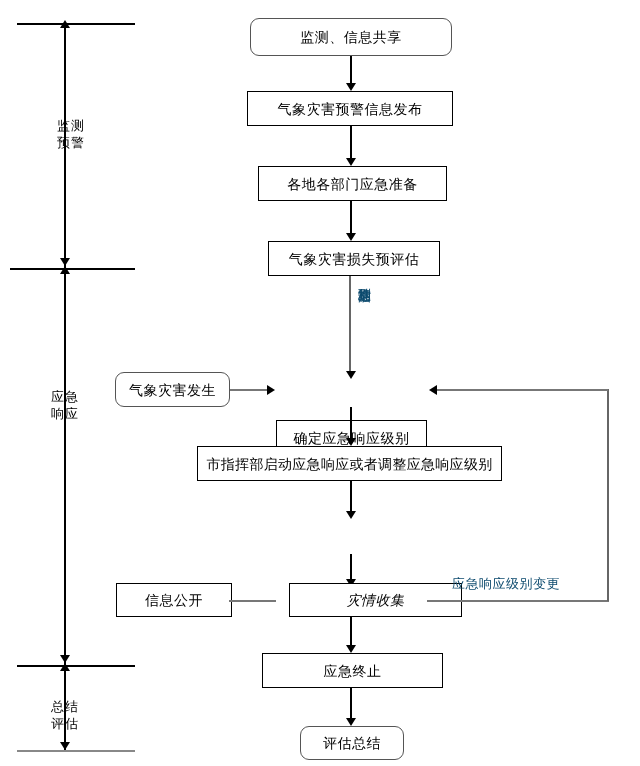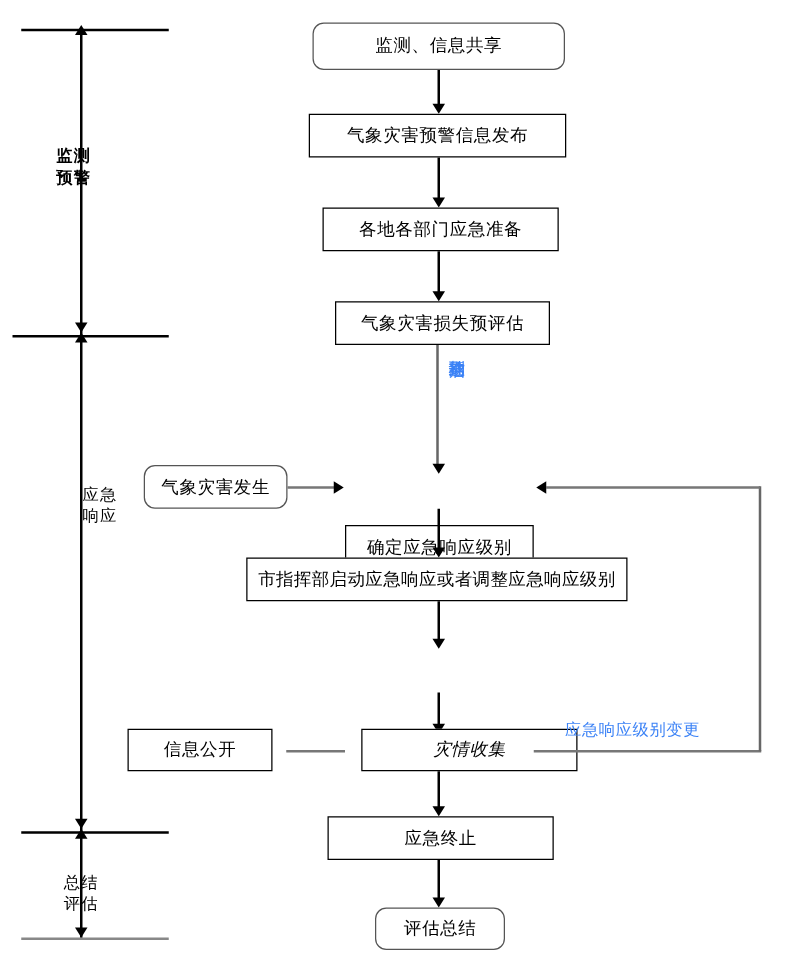--- a/index.html
+++ b/index.html
@@ -100,21 +100,21 @@
     color: #000000;
     text-align: center;
     letter-spacing: 1px;
     white-space: nowrap;
   }
 
   
   .edge-label {
     position: absolute;
     font-size: 13px;
-    color: #3b82f6;
+    color: #0c4a6e;
     white-space: nowrap;
     letter-spacing: 0.5px;
   }
   .edge-label.vertical {
     writing-mode: vertical-rl;
     text-orientation: upright;
     line-height: 15px;
     letter-spacing: 0px;
   }
 </style>
@@ -124,29 +124,29 @@
 <div id="canvas">
 
   <div class="axis-rule" style="left:17px; top:23px; width:118px;"></div>
   <div class="axis-rule" style="left:10px; top:268px; width:125px;"></div>
   <div class="axis-rule" style="left:17px; top:665px; width:118px;"></div>
   <div class="axis-rule grey" style="left:17px; top:750px; width:118px;"></div>
 
   <div class="vline" style="left:64px; top:24px; height:244px;"></div>
   <div class="arrow-up" style="left:60px; top:20px;"></div>
   <div class="arrow-down" style="left:60px; top:258px;"></div>
-  <div class="phase-label" style="left:29px; top:117px; width:60px;font-weight:bold;">
+  <div class="phase-label" style="left:41px; top:117px; width:60px;">
     <div>监测</div>
     <div>预警</div>
   </div>
 
   <div class="vline" style="left:64px; top:270px; height:395px;"></div>
   <div class="arrow-up" style="left:60px; top:266px;"></div>
   <div class="arrow-down" style="left:60px; top:655px;"></div>
-  <div class="phase-label" style="left:50px; top:388px; width:60px;text-align:center;">
+  <div class="phase-label" style="left:35px; top:388px; width:60px;text-align:center;">
     <div>应急</div>
     <div>响应</div>
   </div>
 
   <div class="vline" style="left:64px; top:667px; height:83px;"></div>
   <div class="arrow-up" style="left:60px; top:663px;"></div>
   <div class="arrow-down" style="left:60px; top:742px;"></div>
   <div class="phase-label" style="left:35px; top:678px; width:60px;margin-top:20px;">
     <div>总结</div>
     <div>评估</div>
@@ -185,21 +185,21 @@
 
   <div class="node wide" style="left:197px; top:446px; width:305px; height:35px;">市指挥部启动应急响应或者调整应急响应级别</div>
 
   <div class="vline" style="left:350px; top:481px; height:31px;"></div>
   <div class="arrow-down" style="left:346px; top:511px;"></div>
 
 
   <div class="vline" style="left:350px; top:554px; height:26px;"></div>
   <div class="arrow-down" style="left:346px; top:579px;"></div>
 
-  <div class="node" style="left:102px; top:583px; width:116px; height:34px;">信息公开</div>
+  <div class="node" style="left:116px; top:583px; width:116px; height:34px;">信息公开</div>
 
   <div class="hline grey" style="left:229px; top:600px; width:47px;"></div>
 
   <div class="node" style="left:289px; top:583px; width:173px; height:34px;font-style:italic;">灾情收集</div>
 
   <div class="hline grey" style="left:427px; top:600px; width:182px;"></div>
   <div class="vline grey" style="left:607px; top:389px; height:212px;"></div>
   <div class="hline grey" style="left:437px; top:389px; width:171px;"></div>
   <div class="arrow-left" style="left:429px; top:385px;"></div>
   <div class="edge-label" style="left:452px; top:575px;">应急响应级别变更</div>

